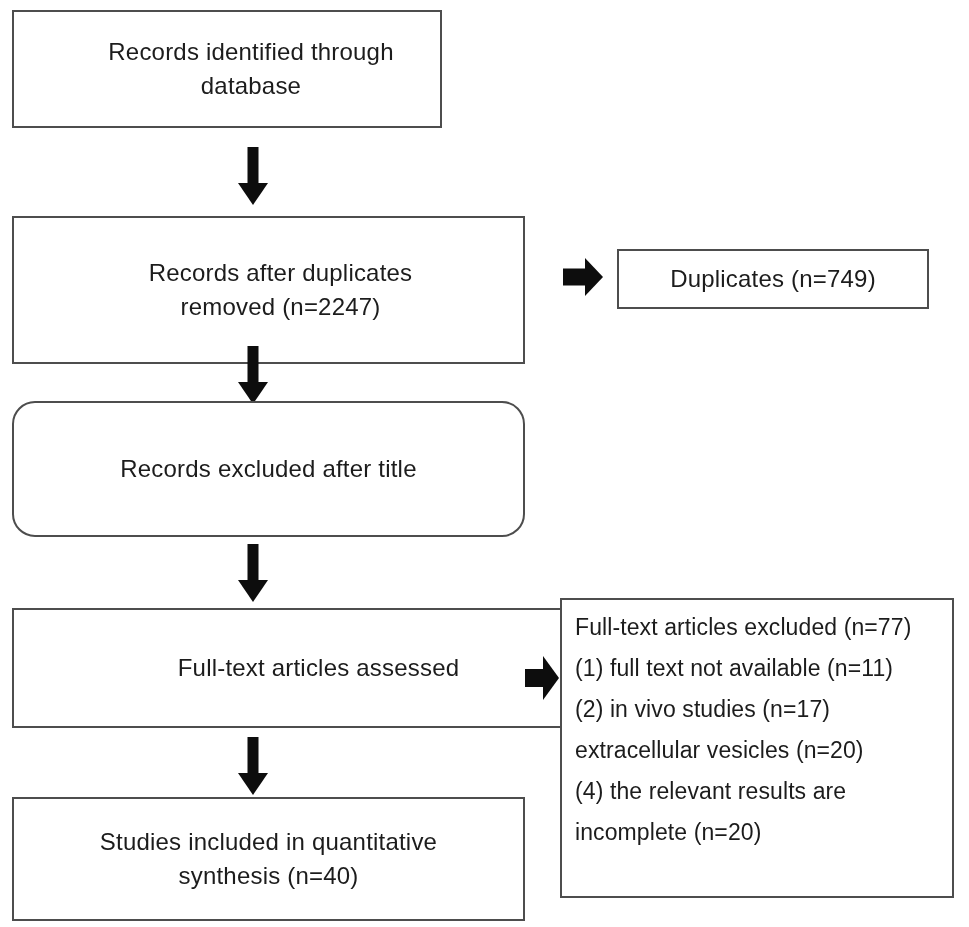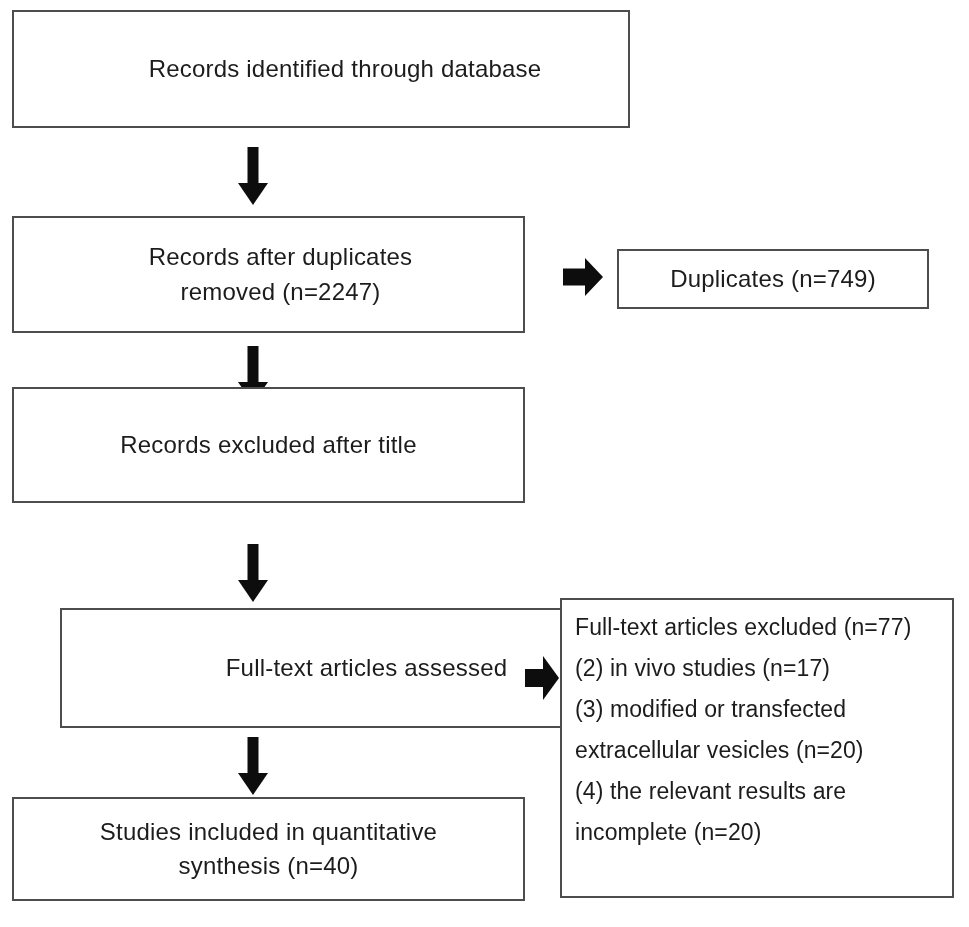--- a/index.html
+++ b/index.html
@@ -22,36 +22,36 @@
     display: flex;
     flex-direction: column;
     align-items: center;
     justify-content: center;
     text-align: center;
     font-size: 24px;
     line-height: 1.42;
     letter-spacing: 0.2px;
   }
 
-  .box--identified   { left: 12px;  top: 10px;  width: 618px; height: 118px; padding-left: 48px; }
-  .box--afterdup     { left: 12px;  top: 216px; width: 513px; height: 117px; padding-left: 24px; }
+  .box--identified   { left: 12px;  top: 10px;  width: 430px; height: 118px; padding-left: 48px; }
+  .box--afterdup     { left: 12px;  top: 216px; width: 513px; height: 148px; padding-left: 24px; }
   .box--duplicates   { left: 617px; top: 249px; width: 312px; height: 60px;  }
-  .box--screening    { left: 12px;  top: 387px; width: 513px; height: 116px; }
-  .box--assessed     { left: 12px;  top: 608px; width: 613px; height: 120px; margin-left: 48px; }
+  .box--screening    { left: 12px;  top: 401px; width: 513px; height: 136px; border-radius: 23px; }
+  .box--assessed     { left: 12px;  top: 608px; width: 613px; height: 120px; }
   .box--excluded     {
     left: 560px; top: 598px; width: 394px; height: 300px;
     align-items: flex-start;
     justify-content: flex-start;
     text-align: left;
     padding: 7px 8px 6px 13px;
     font-size: 23px;
     line-height: 41px;
     letter-spacing: 0.1px;
   }
-  .box--included     { left: 12px;  top: 797px; width: 513px; height: 104px; }
+  .box--included     { left: 12px;  top: 797px; width: 513px; height: 124px; }
 
   .excl-line { white-space: nowrap; }
 
   .arrow { position: absolute; }
   .arrow svg { display: block; }
   .arrow-fill { fill: #0d0d0d; }
 
   .arrow--d1 { left: 238px; top: 147px; }
   .arrow--d2 { left: 238px; top: 346px; }
   .arrow--d3 { left: 238px; top: 544px; }
@@ -115,22 +115,22 @@
 
   <div class="arrow arrow--r2">
     <svg width="34" height="44" viewBox="0 0 34 44" aria-hidden="true">
       <rect class="arrow-fill" x="0" y="13" width="19" height="18"></rect>
       <polygon class="arrow-fill" points="18,0 18,44 34,22"></polygon>
     </svg>
   </div>
 
   <div class="box box--excluded">
     <div class="excl-line">Full-text articles excluded (n=77)</div>
+    <div class="excl-line">(1) full text not available (n=11)</div>
     <div class="excl-line">(2) in vivo studies (n=17)</div>
-    <div class="excl-line">(3) modified or transfected</div>
     <div class="excl-line">extracellular vesicles (n=20)</div>
     <div class="excl-line">(4) the relevant results are</div>
     <div class="excl-line">incomplete (n=20)</div>
   </div>
 
   <div class="arrow arrow--d4">
     <svg width="30" height="58" viewBox="0 0 30 58" aria-hidden="true">
       <rect class="arrow-fill" x="9.5" y="0" width="11" height="36"></rect>
       <polygon class="arrow-fill" points="0,36 30,36 15,58"></polygon>
     </svg>

